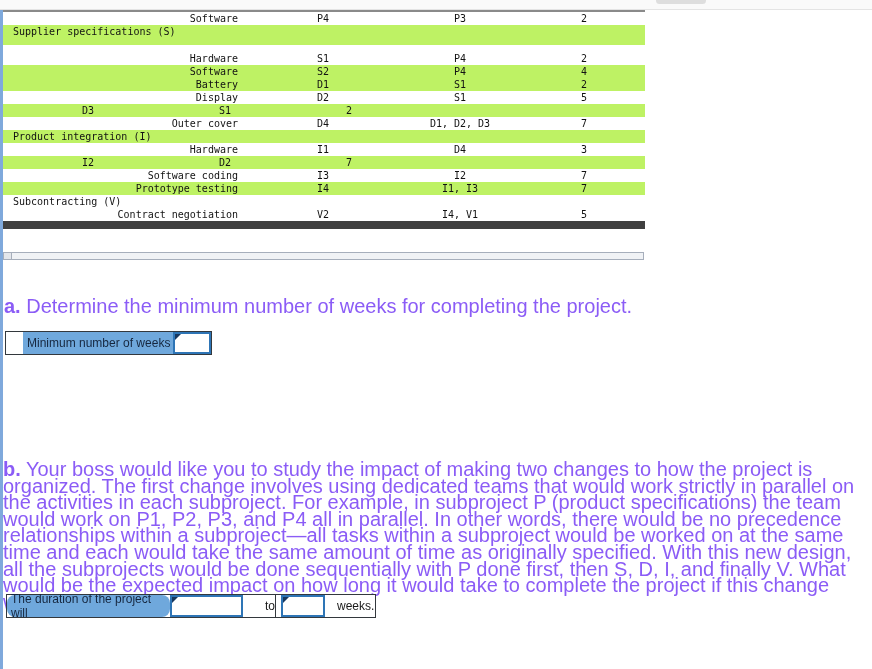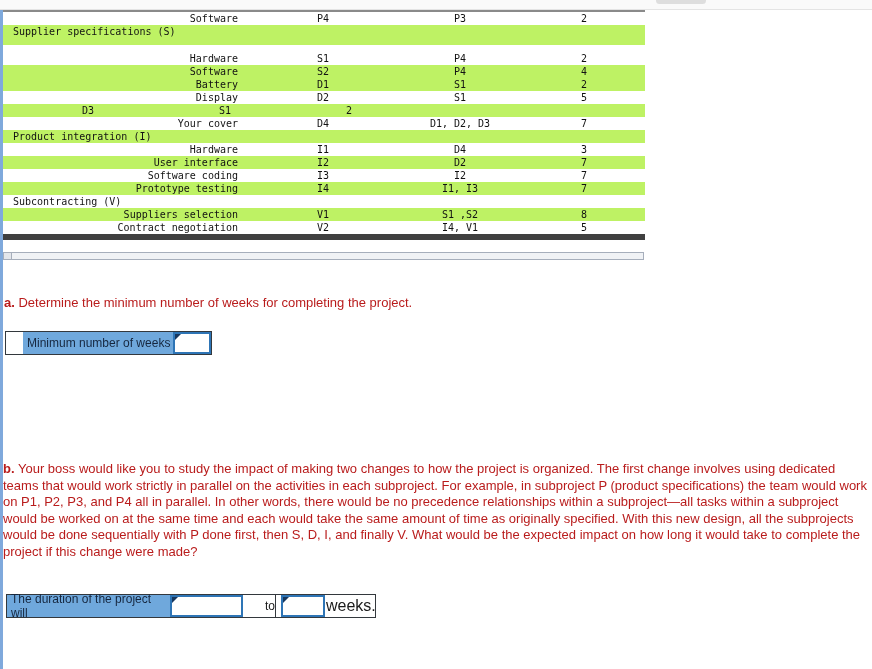--- a/index.html
+++ b/index.html
@@ -9,63 +9,63 @@
   }
   
   .top-bar{position:absolute;left:0;top:0;width:872px;height:10px;
     background:#fafafa;border-bottom:1px solid #e4e4e4;box-sizing:border-box;}
   .top-pill{position:absolute;left:656px;top:-3px;width:50px;height:7px;
     border-radius:4px;background:#dedede;}
   
   .left-strip{position:absolute;left:0;top:10px;width:3px;height:659px;background:#7fa9dc;}
   
   .table-wrap{position:absolute;left:3px;top:10px;width:642px;
-    border-top:2px solid #8a8a8a;border-bottom:6px solid #404040;
+    border-top:2px solid #8a8a8a;border-bottom:8px solid #404040;
     font-family:"DejaVu Sans Mono",monospace;font-size:10px;color:#121212;background:#fff;}
   .trow{display:flex;height:13px;line-height:13px;}
   .trow.shade{background:#bef264;}
   .trow.tall{height:20px;}
   .trow.spacer{height:7px;}
   .section-label{padding-left:10px;white-space:pre;}
   .c-name{width:235px;text-align:right;white-space:pre;}
   .c-id{margin-left:79px;width:60px;text-align:left;white-space:pre;}
   .c-pred{width:166px;text-align:center;white-space:pre;}
   .c-dur{margin-left:13px;width:56px;text-align:center;white-space:pre;}
   
   .hscroll{position:absolute;left:3px;top:252px;width:641px;height:8px;
     background:#f0f2f5;border:1px solid #a6aebb;box-sizing:border-box;}
   .hscroll-thumb{width:8px;height:100%;background:#e3e6eb;border-right:1px solid #a6aebb;box-sizing:border-box;}
   
-  .question{position:absolute;font-size:13px;color:#b91c1c;}
+  .question{position:absolute;font-size:20px;color:#8b5cf6;}
   .question b{font-weight:bold;}
   .question-a{left:4px;top:295px;width:700px;}
   .question-b{left:3px;top:461px;width:866px;line-height:16.6px;}
   
   .answer-compound{position:absolute;display:flex;align-items:stretch;
     border:1px solid #33383d;background:#fff;height:22px;box-sizing:content-box;}
   .answer-a{left:5px;top:331px;}
   .answer-b{left:6px;top:594px;}
   .blue-cell{background:#6fa8dc;color:#16273f;font-size:12px;
     display:flex;align-items:center;padding-left:4px;box-sizing:border-box;}
   .answer-a .blue-cell{width:150px;margin-left:17px;}
-  .answer-b .blue-cell{width:163px;}
+  .answer-b .blue-cell{width:163px;border-radius:8px;}
   .input-wrap{position:relative;background:#fff;border:2px solid #2e75b6;box-sizing:border-box;}
   .answer-a .input-wrap{width:38px;}
   .input-wrap.w1{width:73px;}
   .input-wrap.w2{width:44px;}
   .input-wrap input{width:100%;height:100%;border:none;outline:none;margin:0;
     padding:0 2px;font-size:12px;box-sizing:border-box;background:transparent;
     font-family:"Liberation Sans",sans-serif;}
   .marker{position:absolute;top:0;left:0;width:0;height:0;
     border-top:6px solid #17375e;border-right:6px solid transparent;z-index:2;pointer-events:none;}
   .to-cell{width:33px;border-right:1px solid #33383d;display:flex;align-items:center;
     padding-left:22px;font-size:12px;color:#1a1a1a;box-sizing:border-box;}
   .b-gap{width:5px;}
-  .weeks-cell{width:50px;display:flex;align-items:center;padding-left:1px;
-    font-size:16px;color:#1a1a1a;box-sizing:border-box;}
+  .weeks-cell{width:50px;display:flex;align-items:center;padding-left:12px;
+    font-size:12px;color:#1a1a1a;box-sizing:border-box;}
 </style>
 </head>
 <body>
 
 <div class="top-bar">
   <div class="top-pill"></div>
 </div>
 
 <div class="left-strip"></div>
 
@@ -104,60 +104,53 @@
         <span class="c-id">D2</span>
         <span class="c-pred">S1</span>
         <span class="c-dur">5</span>
       </div>
       <div class="trow shade">
         <span class="c-id">D3</span>
         <span class="c-pred">S1</span>
         <span class="c-dur">2</span>
       </div>
       <div class="trow">
-        <span class="c-name">Your cover</span>
+        <span class="c-name">Outer cover</span>
         <span class="c-id">D4</span>
         <span class="c-pred">D1, D2, D3</span>
         <span class="c-dur">7</span>
       </div>
       <div class="trow shade">
         <span class="section-label">Product integration (I)</span>
       </div>
       <div class="trow">
         <span class="c-name">Hardware</span>
         <span class="c-id">I1</span>
         <span class="c-pred">D4</span>
         <span class="c-dur">3</span>
       </div>
       <div class="trow shade">
-        <span class="c-name">User interface</span>
         <span class="c-id">I2</span>
         <span class="c-pred">D2</span>
         <span class="c-dur">7</span>
       </div>
       <div class="trow">
         <span class="c-name">Software coding</span>
         <span class="c-id">I3</span>
         <span class="c-pred">I2</span>
         <span class="c-dur">7</span>
       </div>
       <div class="trow shade">
         <span class="c-name">Prototype testing</span>
         <span class="c-id">I4</span>
         <span class="c-pred">I1, I3</span>
         <span class="c-dur">7</span>
       </div>
       <div class="trow">
         <span class="section-label">Subcontracting (V)</span>
-      </div>
-      <div class="trow shade">
-        <span class="c-name">Suppliers selection</span>
-        <span class="c-id">V1</span>
-        <span class="c-pred">S1 ,S2</span>
-        <span class="c-dur">8</span>
       </div>
       <div class="trow">
         <span class="c-name">Contract negotiation</span>
         <span class="c-id">V2</span>
         <span class="c-pred">I4, V1</span>
         <span class="c-dur">5</span>
       </div>
     </div>
 </div>
 

